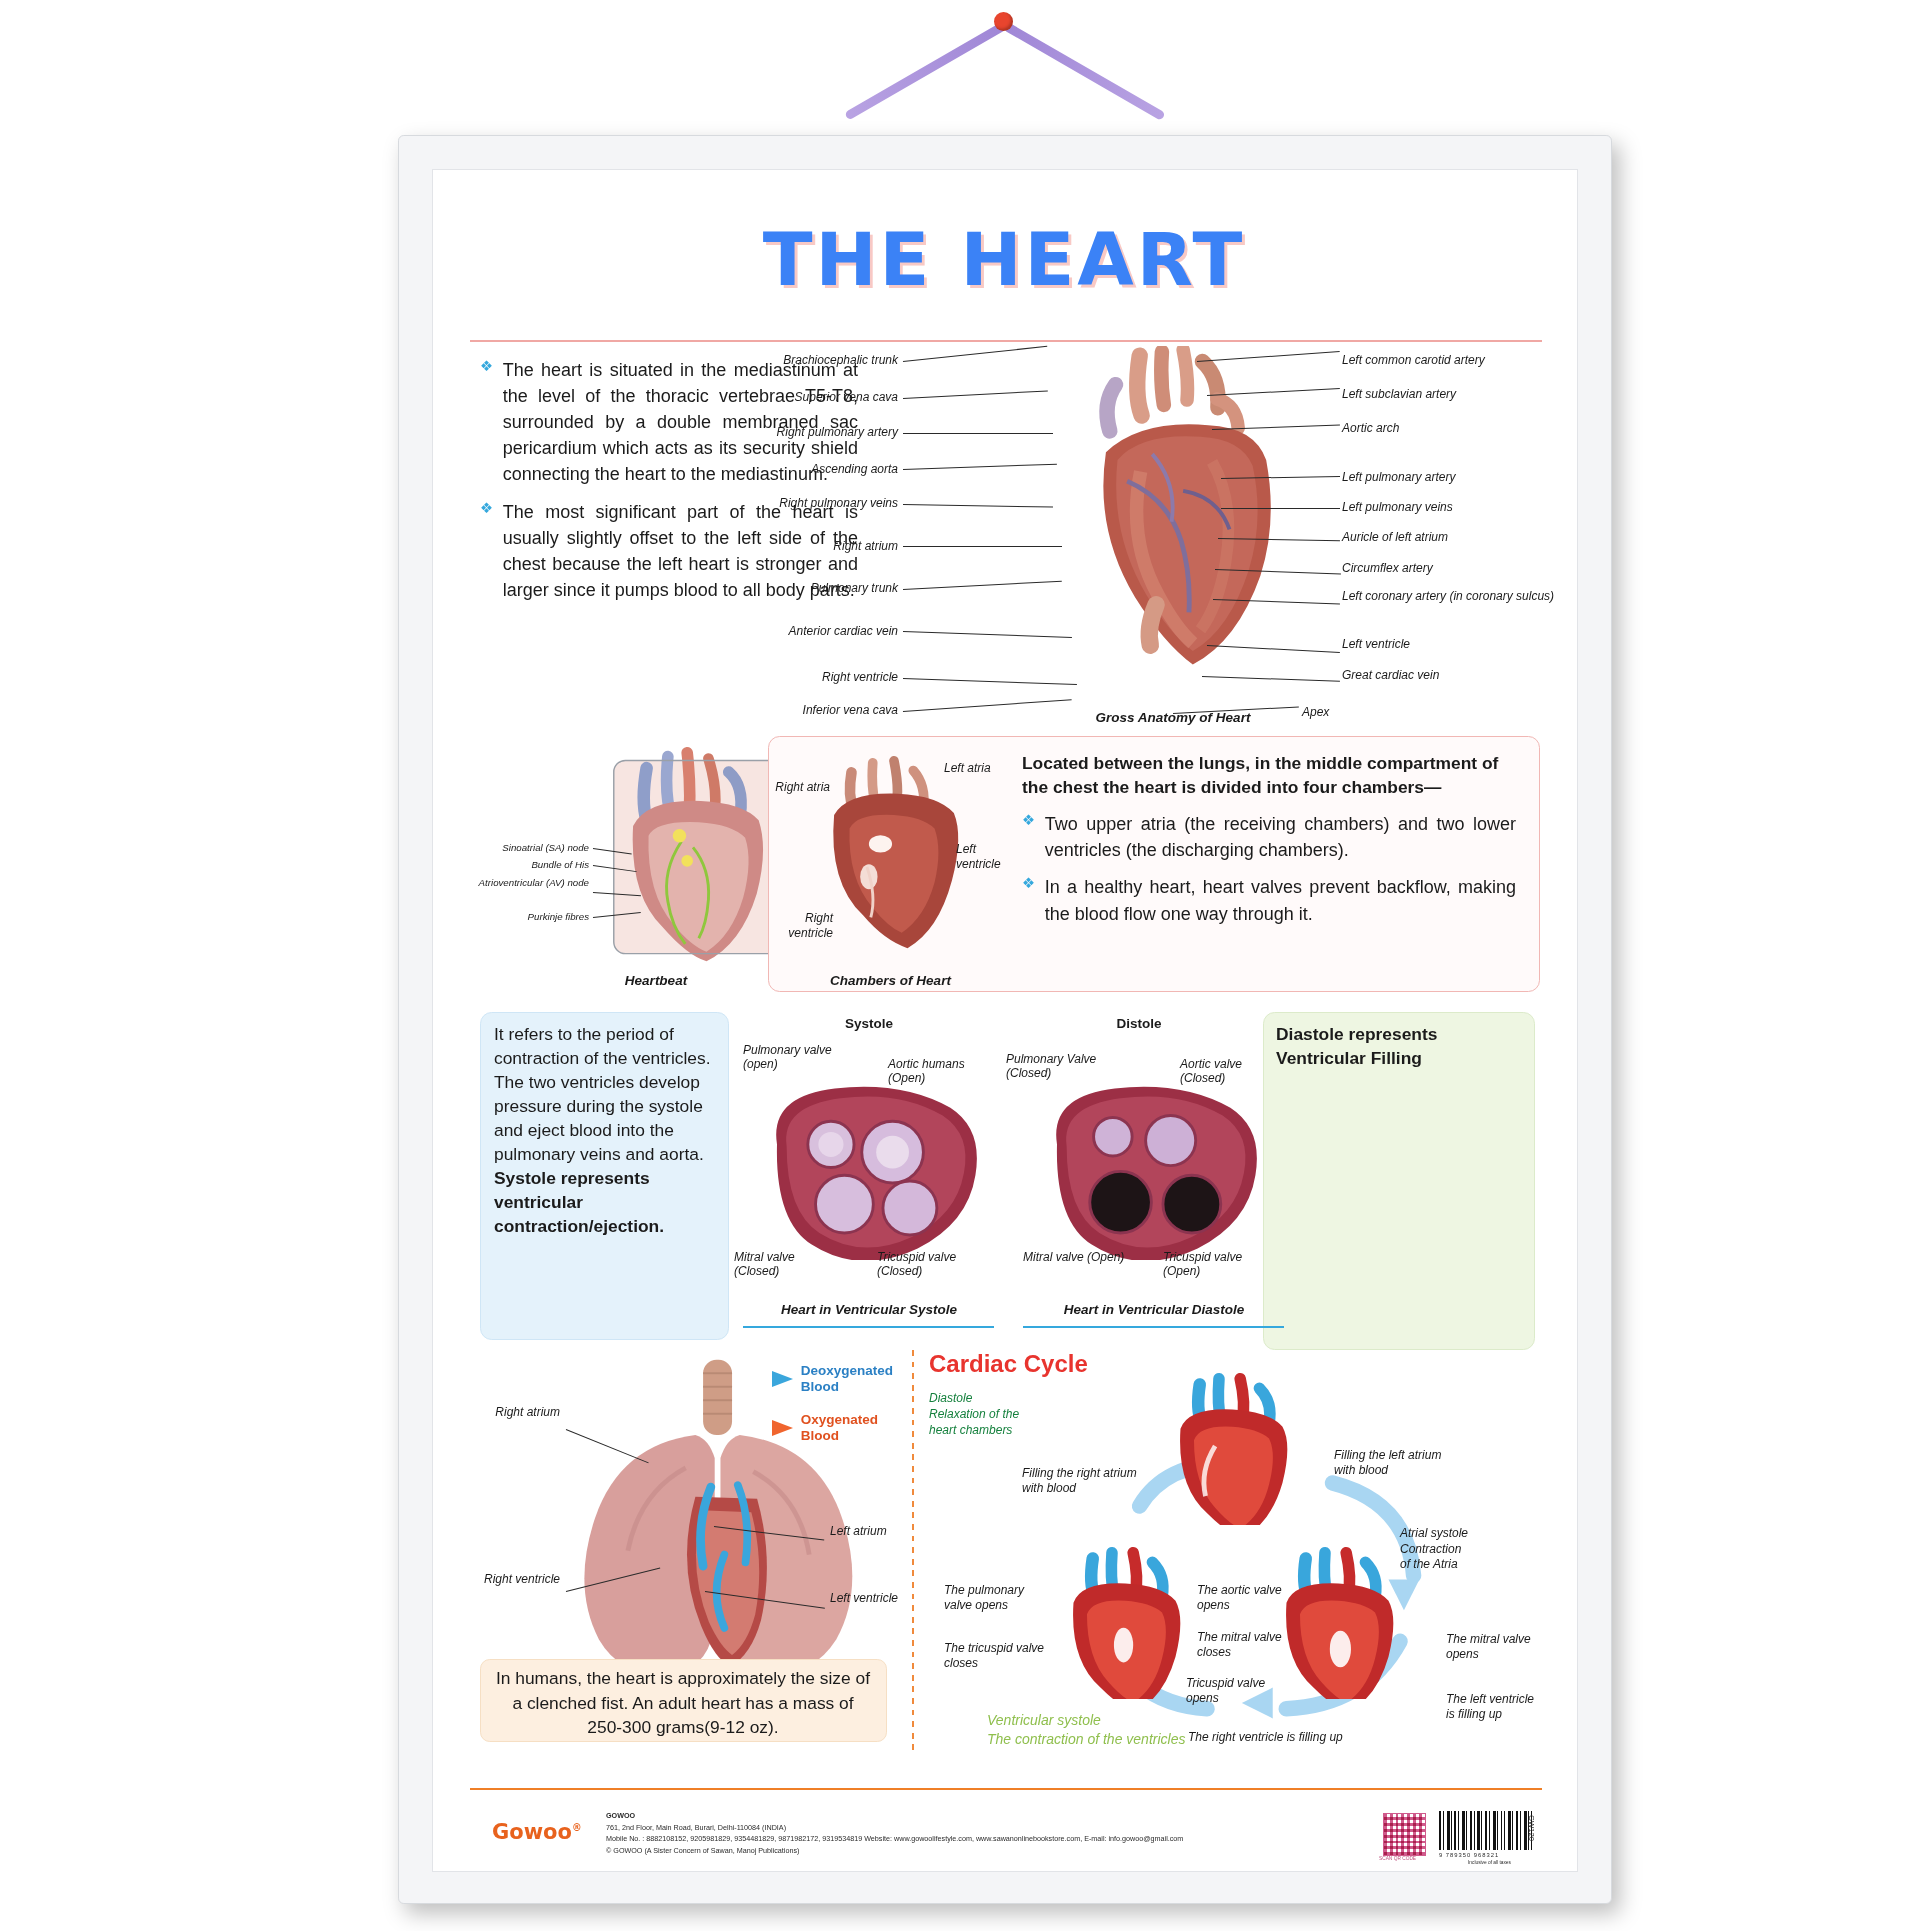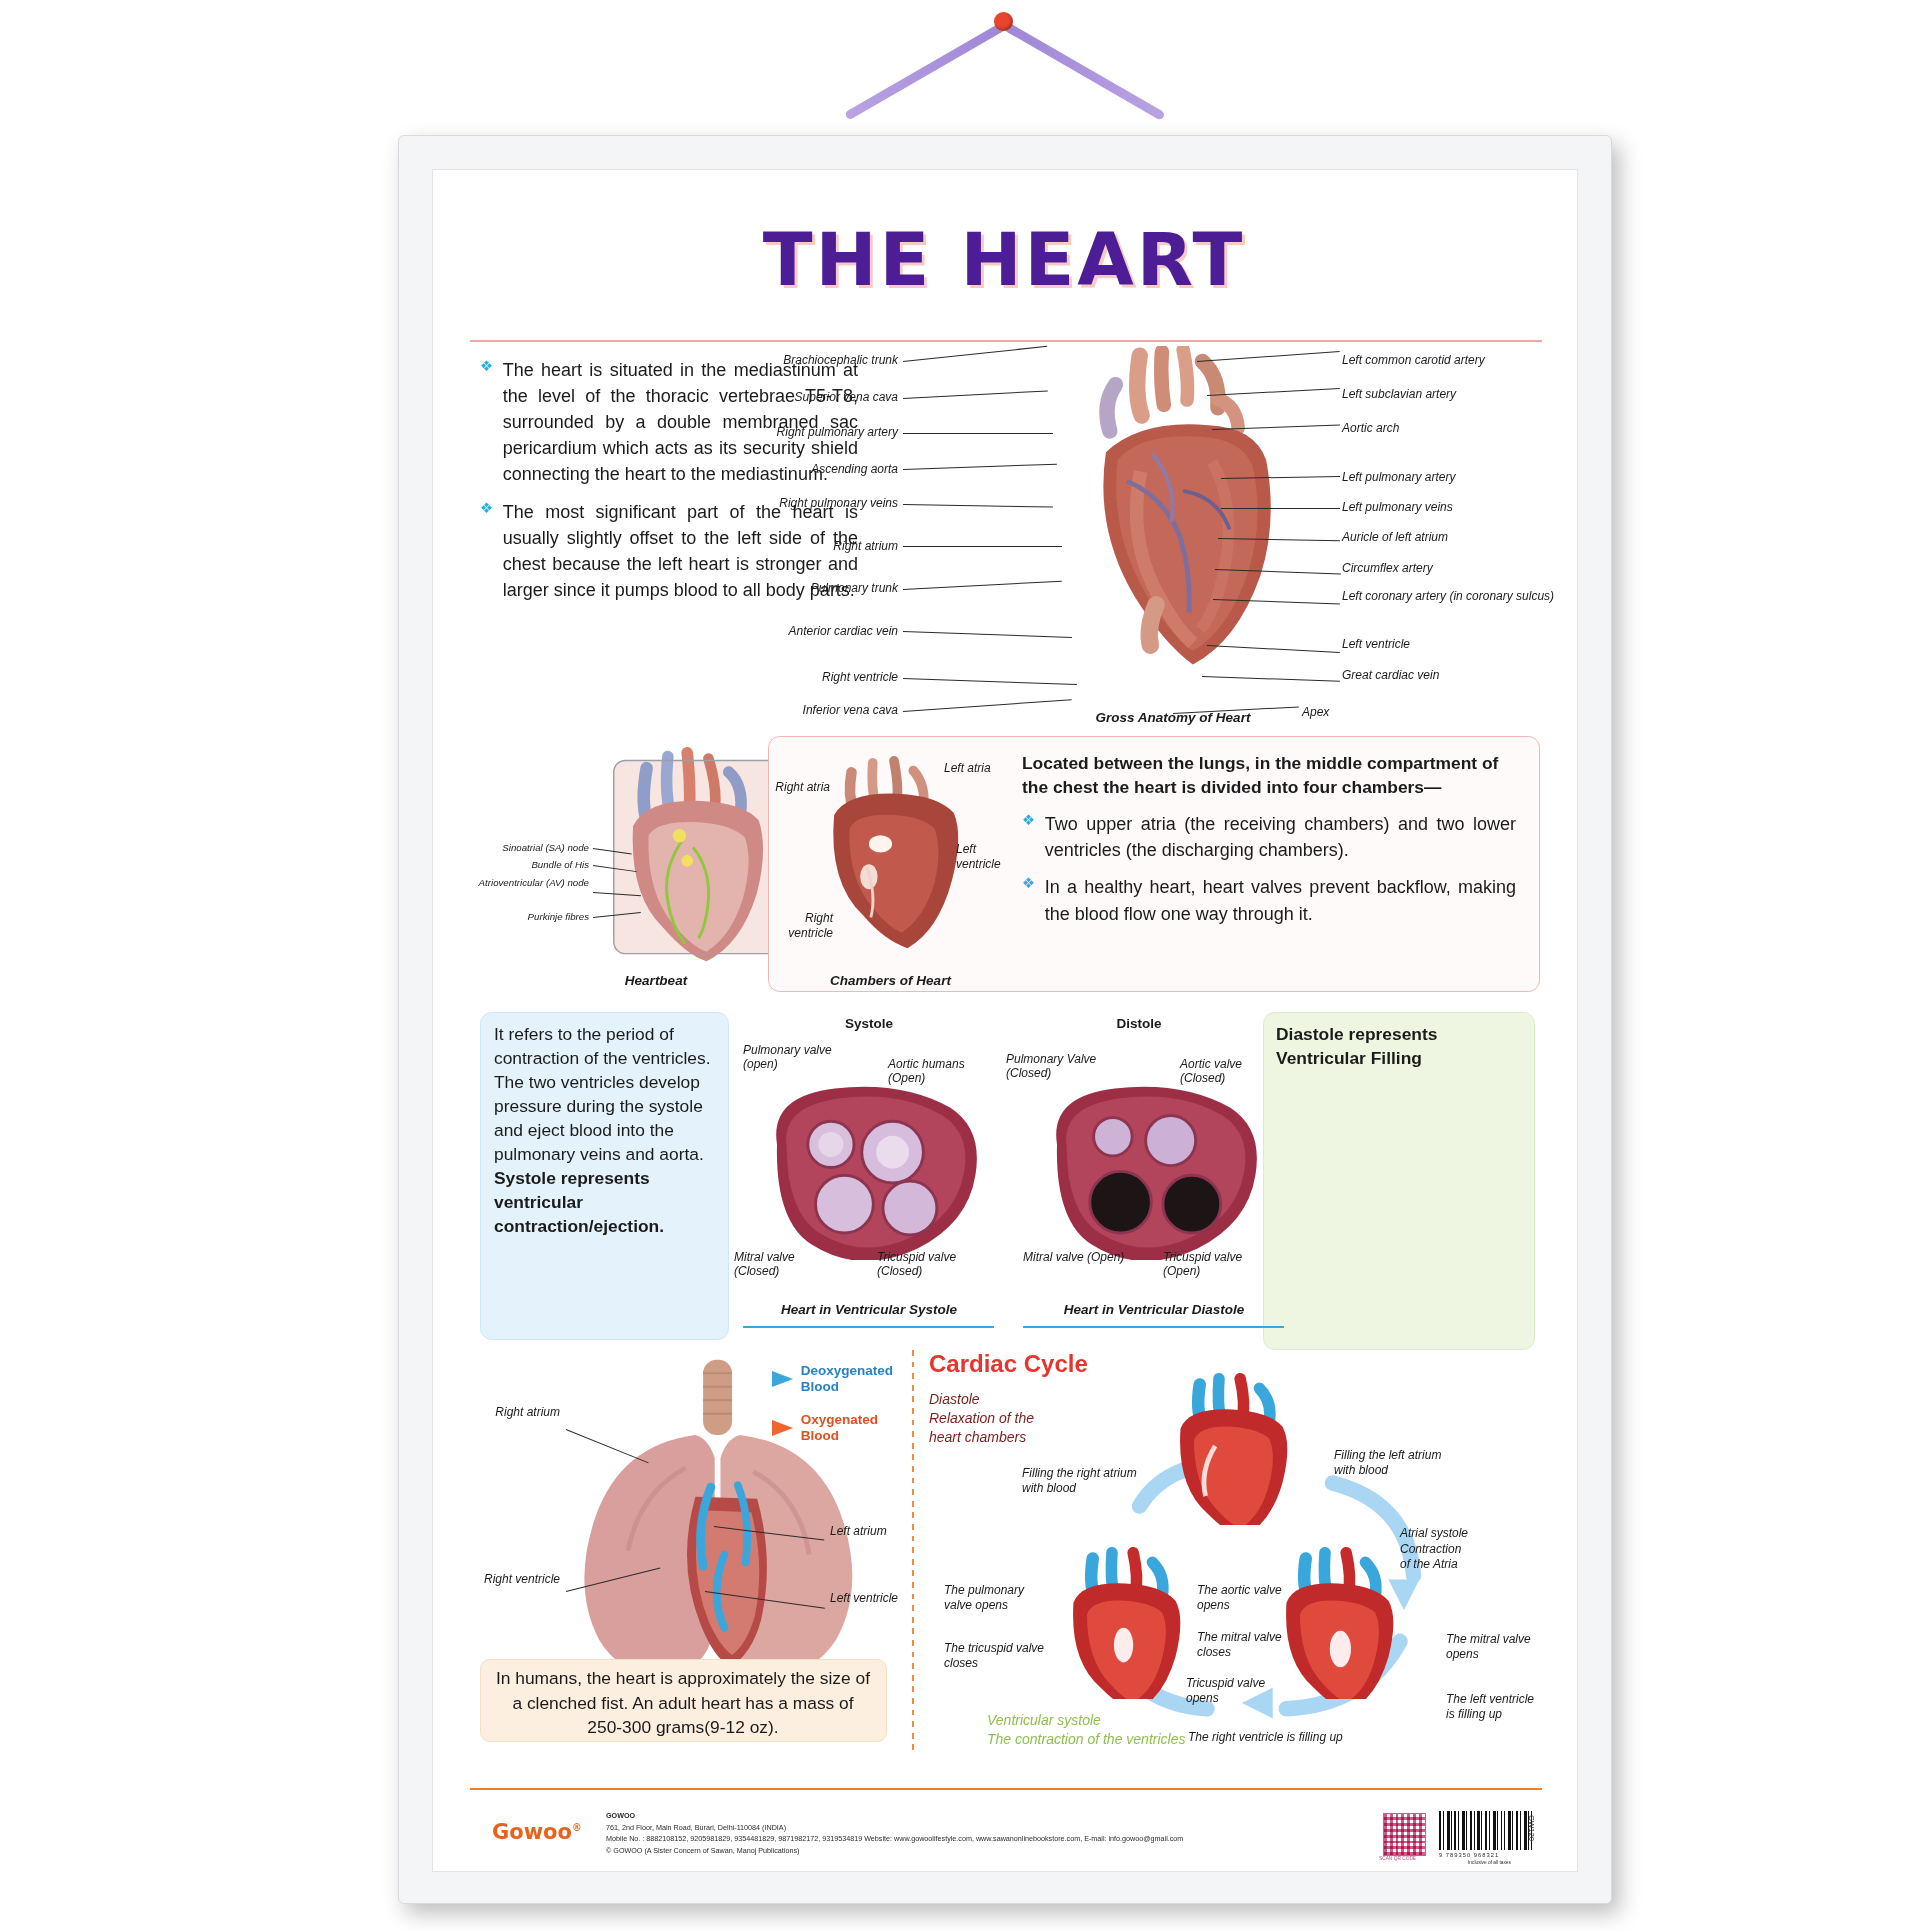--- a/index.html
+++ b/index.html
@@ -61,21 +61,21 @@
 
   
   .title {
     position: absolute;
     left: 432px; top: 217px;
     width: 1144px;
     text-align: center;
     font-size: 73px;
     font-weight: bold;
     letter-spacing: 2.9px;
-    color: #4c1d95;
+    color: #3b82f6;
     text-shadow: 2.9px 2.9px 0 #f8c9c5, -1px -1px 0 #ffffff;
     font-family: "DejaVu Sans", sans-serif;
   }
   .title-rule {
     position: absolute;
     left: 470px; top: 340px;
     width: 1072px; height: 1.9px;
     background: #f0a8a4;
   }
 
@@ -491,21 +491,21 @@
     <span style="display:inline-block; width:0;height:0;border-top:8.7px solid transparent;border-bottom:8.7px solid transparent;border-left:21px solid #f0652e;"></span>
     <span style="color:#e0511f; font-size:13.5px; font-weight:bold; width:92px; display:inline-block; line-height:1.15;">Oxygenated Blood</span>
   </div>
 
   <div class="box box-fact" style="left:480px; top:1659px; width:407px; height:83px;"></div>
   <div style="position:absolute; left:494px; top:1666px; width:378px; text-align:center; font-size:17.4px; line-height:1.42; color:#1b1b1b;">In humans, the heart is approximately the size of a clenched fist. An adult heart has a mass of 250-300 grams(9-12 oz).</div>
 
   <div style="position:absolute; left:912px; top:1350px; width:1.9px; height:406px; background: repeating-linear-gradient(180deg,#f08a3c 0 5.8px, transparent 5.8px 11.6px);"></div>
   <div style="position:absolute; left:929px; top:1350px; font-size:24px; font-weight:bold; color:#e8342e;">Cardiac Cycle</div>
 
-  <div style="position:absolute; left:929px; top:1390px; width:145px; font-size:14px; font-style:italic; color:#7f1d1d; line-height:1.35;">
+  <div style="position:absolute; left:929px; top:1390px; width:145px; font-size:12px; font-style:italic; color:#15803d; line-height:1.35;">
     <div>Diastole</div>
     <div>Relaxation of the</div>
     <div>heart chambers</div>
   </div>
 
   <div class="svgwrap" style="left:1014px; top:1400px; width:502px; height:357px;">
     <svg width="502" height="357" viewBox="0 0 520 370">
       <g fill="none" stroke="#a9d6f2" stroke-width="16" stroke-linecap="round">
         <path d="M130 110 q30 -50 110 -44"></path>
         <path d="M330 86 q78 20 84 96"></path>

